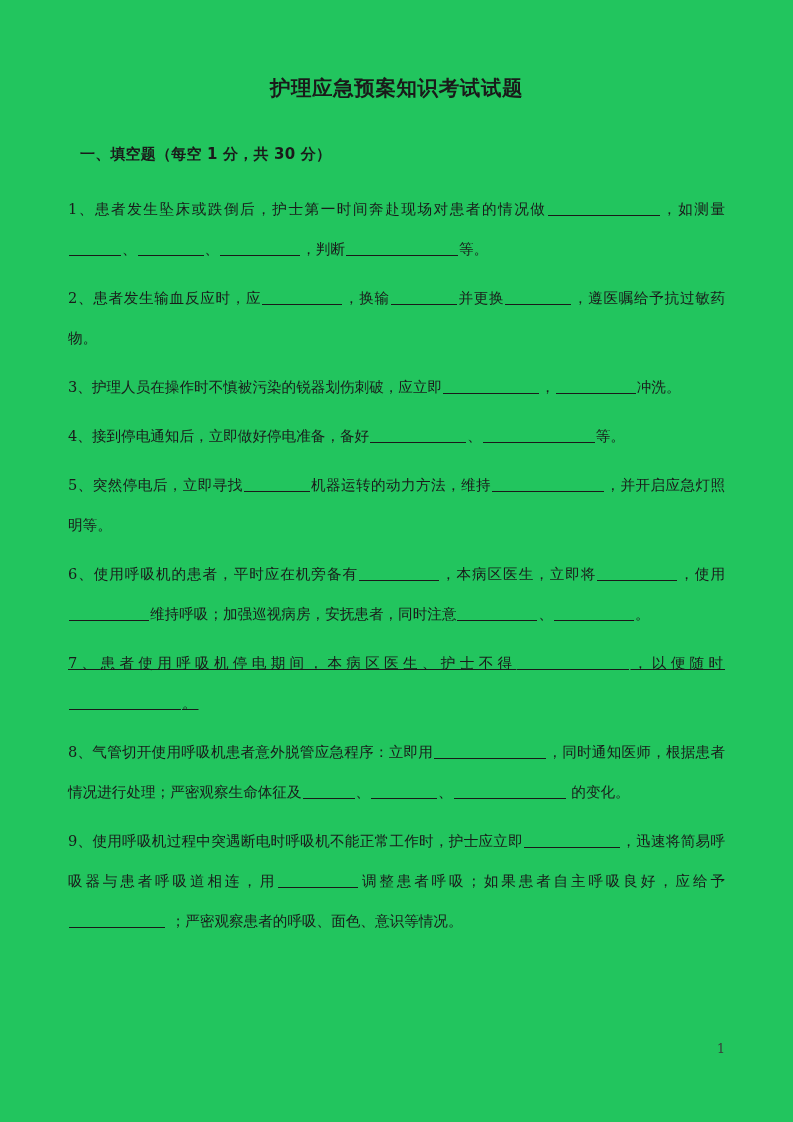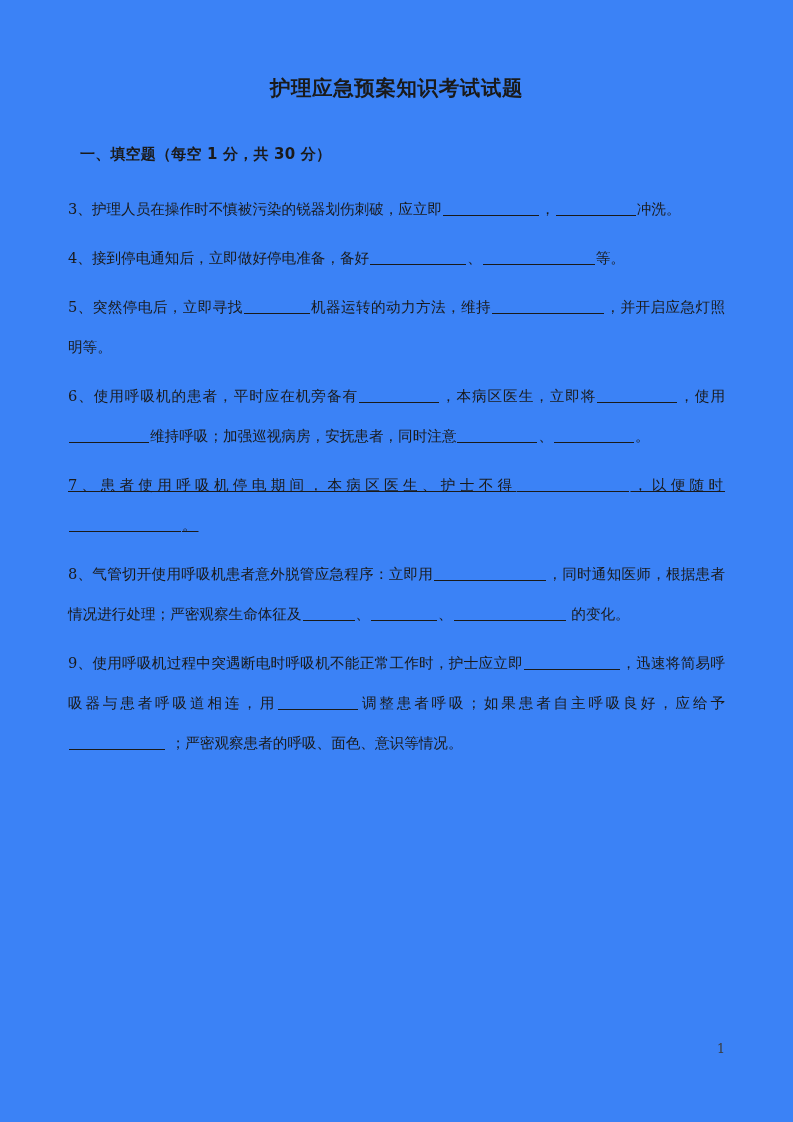--- a/index.html
+++ b/index.html
@@ -9,21 +9,21 @@
     background: #ffffff;
   }
   body {
     font-family: "DejaVu Serif", "Liberation Serif", serif;
     color: #1a1a1a;
   }
   .page {
     position: relative;
     width: 793px;
     height: 1122px;
-    background: #3b82f6;
+    background: #22c55e;
     box-sizing: border-box;
     overflow: hidden;
   }
   .content {
     position: absolute;
     left: 68px;
     top: 0;
     width: 657px;
   }
   .doc-title {
@@ -86,20 +86,22 @@
 <body>
 
 <div class="page">
   <div class="content">
 
     <h1 class="doc-title">护理应急预案知识考试试题</h1>
 
     <div class="section-heading">一、填空题（每空 1 分，共 30 分）</div>
 
     <div id="questions">
+        <p class="q"><span>1、</span><span>患者发生坠床或跌倒后，护士第一时间奔赴现场对患者的情况做</span><span class="blank b-xl"></span><span>，如测量</span><span class="blank b-xs"></span><span>、</span><span class="blank b-s"></span><span>、</span><span class="blank b-m"></span><span>，判断</span><span class="blank b-xl"></span><span>等。</span></p>
+        <p class="q"><span>2、</span><span>患者发生输血反应时，应</span><span class="blank b-m"></span><span>，换输</span><span class="blank b-s"></span><span>并更换</span><span class="blank b-s"></span><span>，遵医嘱给予抗过敏药物。</span></p>
         <p class="q"><span>3、</span><span>护理人员在操作时不慎被污染的锐器划伤刺破，应立即</span><span class="blank b-l"></span><span>，</span><span class="blank b-m"></span><span>冲洗。</span></p>
         <p class="q"><span>4、</span><span>接到停电通知后，立即做好停电准备，备好</span><span class="blank b-l"></span><span>、</span><span class="blank b-xl"></span><span>等。</span></p>
         <p class="q"><span>5、</span><span>突然停电后，立即寻找</span><span class="blank b-s"></span><span>机器运转的动力方法，维持</span><span class="blank b-xl"></span><span>，并开启应急灯照明等。</span></p>
         <p class="q"><span>6、</span><span>使用呼吸机的患者，平时应在机旁备有</span><span class="blank b-m"></span><span>，本病区医生，立即将</span><span class="blank b-m"></span><span>，使用</span><span class="blank b-m"></span><span>维持呼吸；加强巡视病房，安抚患者，同时注意</span><span class="blank b-m"></span><span>、</span><span class="blank b-m"></span><span>。</span></p>
         <p class="q spaced"><span>7、</span><span>患者使用呼吸机停电期间，本病区医生、护士不得</span><span class="blank b-xl"></span><span>，以便随时</span><span class="blank b-xl"></span><span>。</span></p>
         <p class="q"><span>8、</span><span>气管切开使用呼吸机患者意外脱管应急程序：立即用</span><span class="blank b-xl"></span><span>，同时通知医师，根据患者情况进行处理；严密观察生命体征及</span><span class="blank b-xs"></span><span>、</span><span class="blank b-s"></span><span>、</span><span class="blank b-xl"></span><span> 的变化。</span></p>
         <p class="q"><span>9、</span><span>使用呼吸机过程中突遇断电时呼吸机不能正常工作时，护士应立即</span><span class="blank b-l"></span><span>，迅速将简易呼吸器与患者呼吸道相连，用</span><span class="blank b-m"></span><span>调整患者呼吸；如果患者自主呼吸良好，应给予</span><span class="blank b-l"></span><span> ；严密观察患者的呼吸、面色、意识等情况。</span></p>
       </div>
 
   </div>

